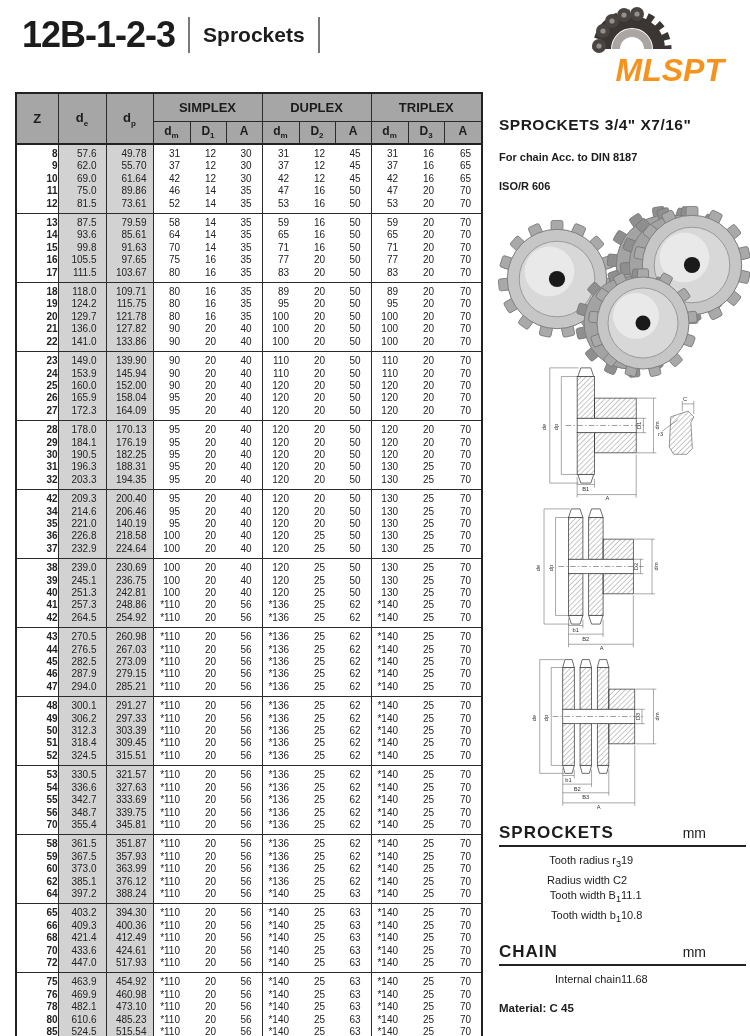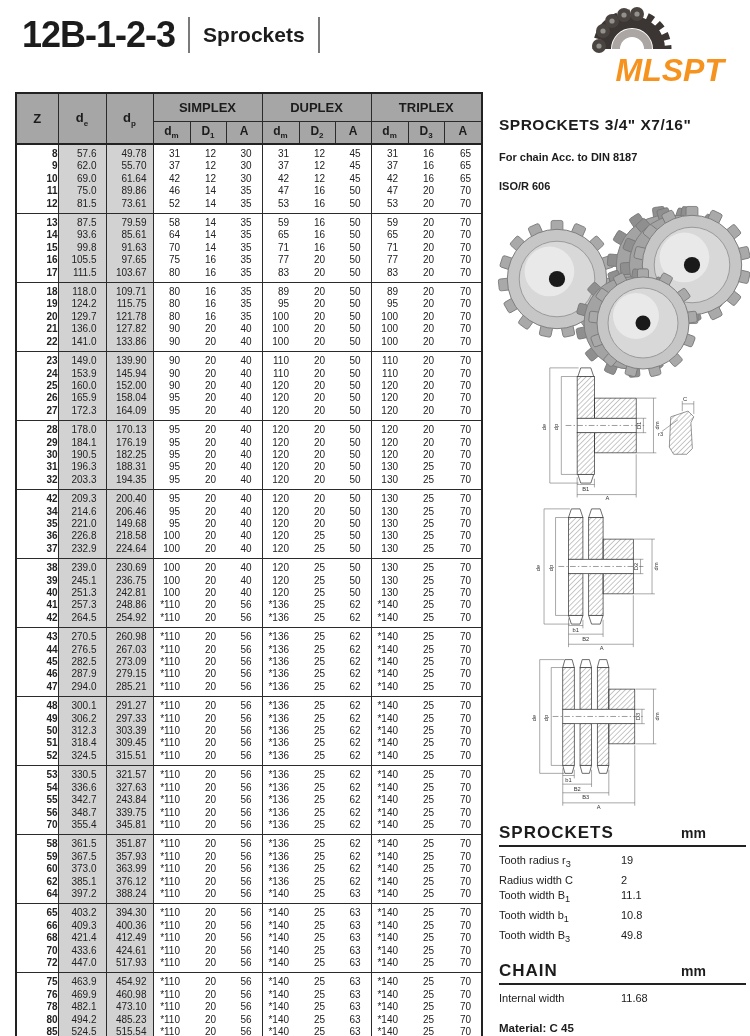--- a/index.html
+++ b/index.html
@@ -42,24 +42,24 @@
   .g1{left:-6px;top:6px;}
   .g2{right:-4px;top:-10px;}
   .g3{left:56px;top:54px;z-index:2;}
   .diag{display:block;width:180px;margin:6px 0 2px 22px;}
   .diag text{font-size:8px;fill:#333;font-family:"Liberation Sans",sans-serif;}
   
   .spec{margin-top:14px;}
   .spec-head{display:flex;justify-content:space-between;align-items:baseline;
              border-bottom:2.5px solid #222;padding-bottom:2px;}
   .spec-title{font-size:17px;font-weight:bold;letter-spacing:1px;}
-  .spec-unit{font-size:14px;font-weight:bold;padding-right:40px;}
+  .spec-unit{font-size:14px;font-weight:normal;padding-right:40px;}
   .spec-rows{margin-top:6px;}
   .spec-row{display:flex;font-size:11px;line-height:15.5px;}
-  .spec-label{width:122px;}
+  .spec-label{width:122px;text-align:right;}
   .spec-value{flex:1;}
   .notes{margin-top:14px;font-size:11.5px;font-weight:bold;line-height:1.35;}
 </style>
 </head>
 <body>
 
 <div class="page">
 
   <div class="hdr">
     <div class="title-block">
@@ -519,21 +519,21 @@
               <td class="bl">120</td>
               <td class="">20</td>
               <td class="">50</td>
               <td class="bl">130</td>
               <td class="">25</td>
               <td class="">70</td>
             </tr>
             <tr>
               <td class="zc">35</td>
               <td class="shade bl">221.0</td>
-              <td class="shade bl">149.68</td>
+              <td class="shade bl">140.19</td>
               <td class="bl">95</td>
               <td class="">20</td>
               <td class="">40</td>
               <td class="bl">120</td>
               <td class="">20</td>
               <td class="">50</td>
               <td class="bl">130</td>
               <td class="">25</td>
               <td class="">70</td>
             </tr>
@@ -807,21 +807,21 @@
               <td class="bl">*136</td>
               <td class="">25</td>
               <td class="">62</td>
               <td class="bl">*140</td>
               <td class="">25</td>
               <td class="">70</td>
             </tr>
             <tr>
               <td class="zc">55</td>
               <td class="shade bl">342.7</td>
-              <td class="shade bl">243.84</td>
+              <td class="shade bl">333.69</td>
               <td class="bl">*110</td>
               <td class="">20</td>
               <td class="">56</td>
               <td class="bl">*136</td>
               <td class="">25</td>
               <td class="">62</td>
               <td class="bl">*140</td>
               <td class="">25</td>
               <td class="">70</td>
             </tr>
@@ -1036,21 +1036,21 @@
               <td class="">56</td>
               <td class="bl">*140</td>
               <td class="">25</td>
               <td class="">63</td>
               <td class="bl">*140</td>
               <td class="">25</td>
               <td class="">70</td>
             </tr>
             <tr>
               <td class="zc">80</td>
-              <td class="shade bl">494.2</td>
+              <td class="shade bl">610.6</td>
               <td class="shade bl">485.23</td>
               <td class="bl">*110</td>
               <td class="">20</td>
               <td class="">56</td>
               <td class="bl">*140</td>
               <td class="">25</td>
               <td class="">63</td>
               <td class="bl">*140</td>
               <td class="">25</td>
               <td class="">70</td>
@@ -1363,35 +1363,31 @@
               <span class="spec-value">2</span>
             </div>
             <div class="spec-row">
               <span class="spec-label">Tooth width B<sub>1</sub></span>
               <span class="spec-value">11.1</span>
             </div>
             <div class="spec-row">
               <span class="spec-label">Tooth width b<sub>1</sub></span>
               <span class="spec-value">10.8</span>
             </div>
-            <div class="spec-row">
-              <span class="spec-label">Tooth width B<sub>3</sub></span>
-              <span class="spec-value">49.8</span>
-            </div>
           </div>
       </section>
 
       <section class="spec">
         <div class="spec-head">
           <span class="spec-title">CHAIN</span>
           <span class="spec-unit">mm</span>
         </div>
         <div class="spec-rows" id="chain-specs">
             <div class="spec-row">
-              <span class="spec-label">Internal width</span>
+              <span class="spec-label">Internal chain</span>
               <span class="spec-value">11.68</span>
             </div>
           </div>
       </section>
 
       <div class="notes">
         <div>Material: C 45</div>
 
       </div>
     </aside>

